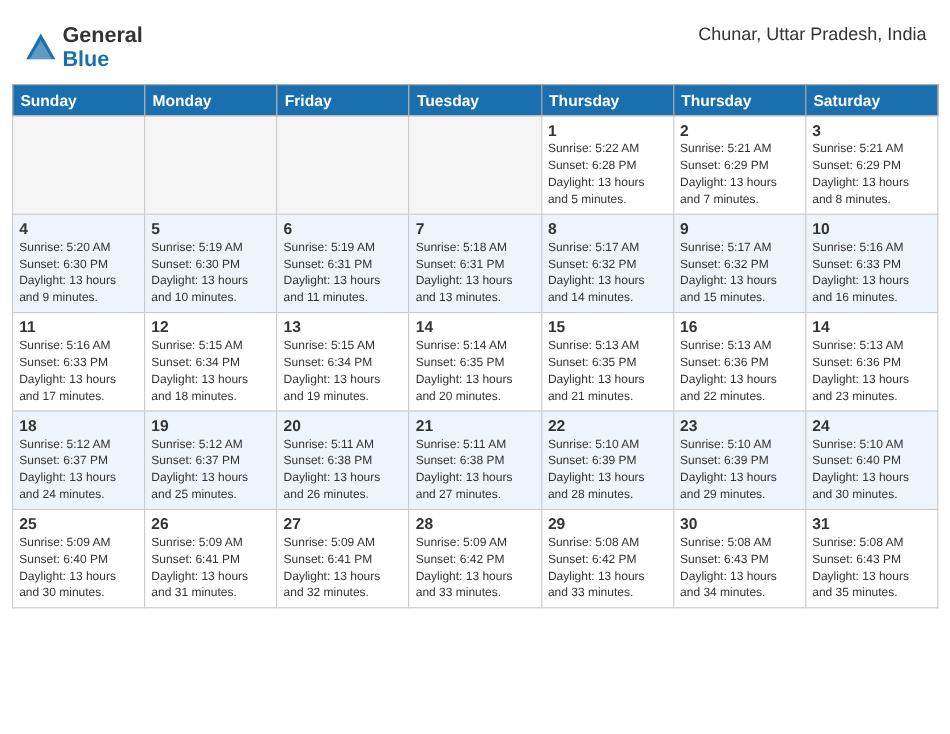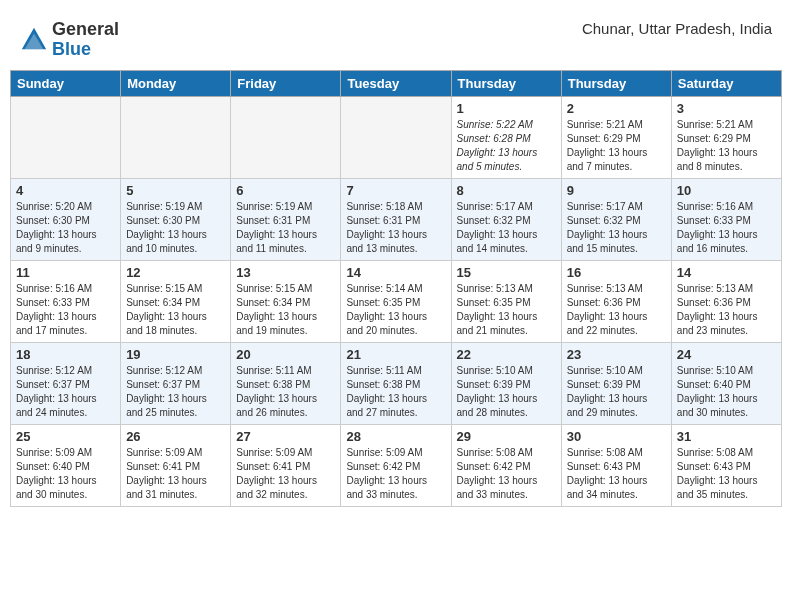--- a/index.html
+++ b/index.html
@@ -129,21 +129,21 @@
       </tr>
   </thead>
   <tbody id="calendar-body">
   <tr>
         <td class="empty"></td>
         <td class="empty"></td>
         <td class="empty"></td>
         <td class="empty"></td>
         <td>
           <span class="day-number">1</span>
-          <div class="day-info" style="white-space: pre-line; font-style: italic;">Sunrise: 5:22 AM
+          <div class="day-info" style="white-space: pre-line;">Sunrise: 5:22 AM
 Sunset: 6:28 PM
 Daylight: 13 hours
 and 5 minutes.</div>
         </td>
         <td>
           <span class="day-number">2</span>
           <div class="day-info" style="white-space: pre-line;">Sunrise: 5:21 AM
 Sunset: 6:29 PM
 Daylight: 13 hours
 and 7 minutes.</div>

